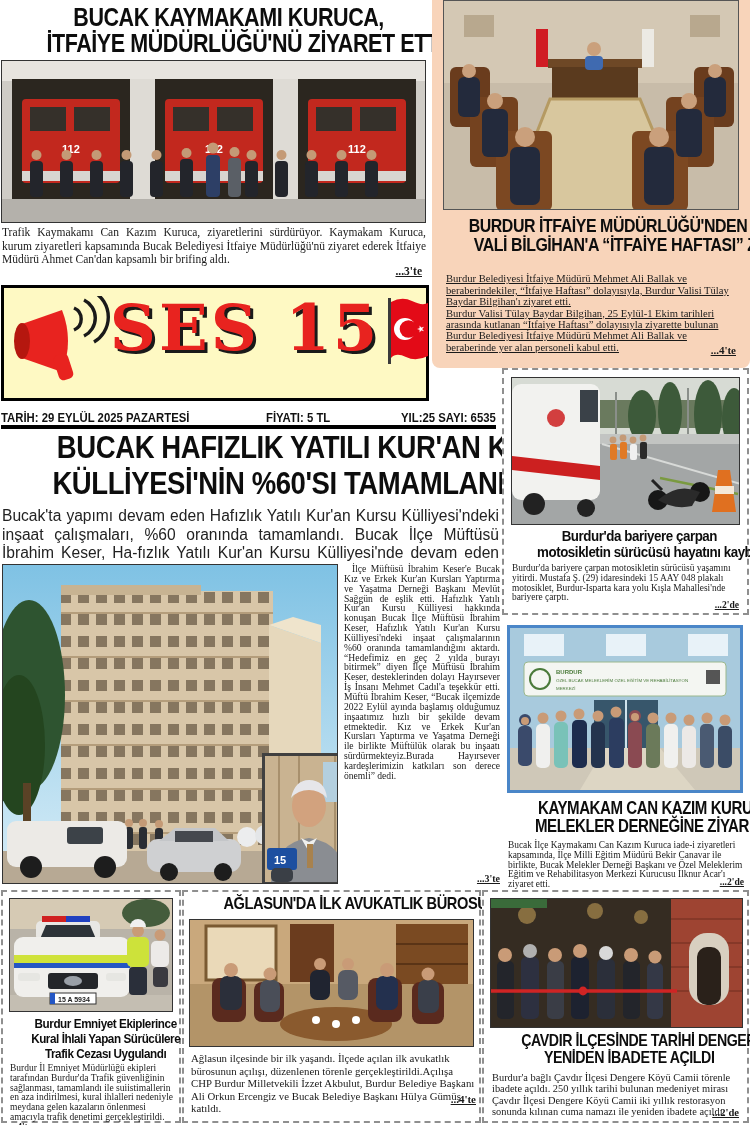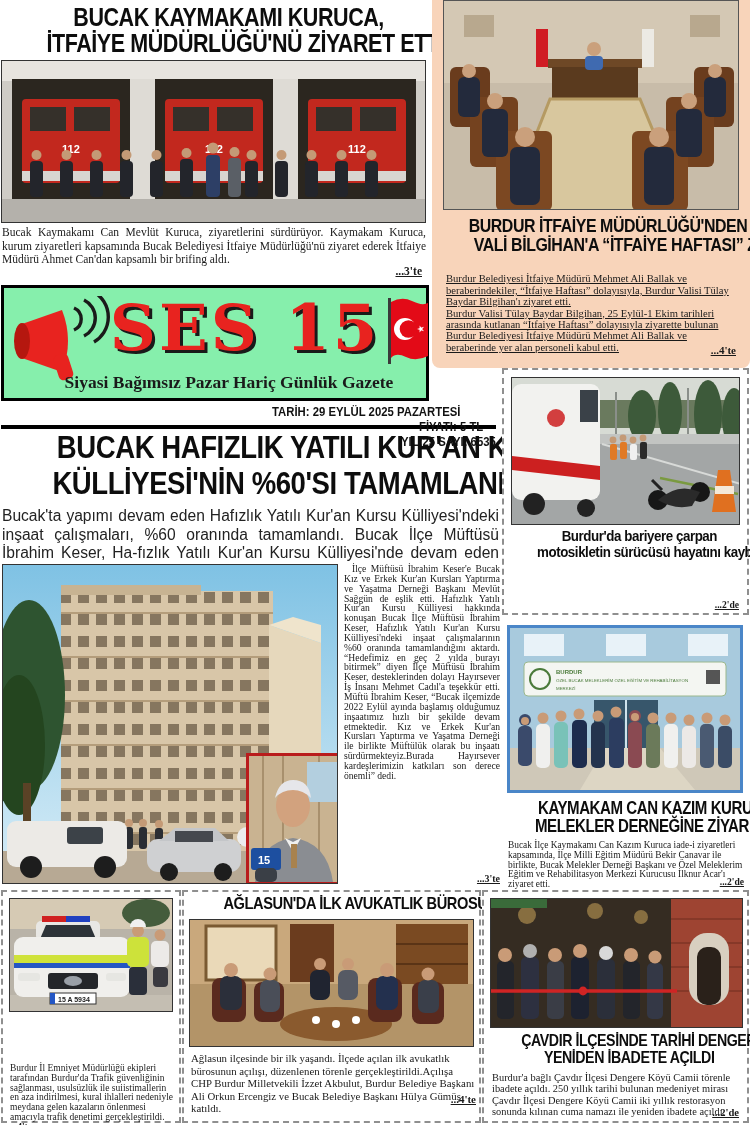--- a/index.html
+++ b/index.html
@@ -6,26 +6,26 @@
   #page{position:relative;width:750px;height:1125px;background:#fff;margin:0 auto;overflow:hidden;
         font-family:"Liberation Serif",serif;color:#111;}
   .abs{position:absolute;}
   .hl{font-family:"Liberation Sans",sans-serif;font-weight:700;color:#0d0d0d;text-align:center;line-height:1.04;margin-left:14px;}
   .hl .ln{display:inline-block;transform:scaleX(.86);transform-origin:50% 50%;white-space:nowrap;letter-spacing:-.5px;}
   .serif-body{font-family:"Liberation Serif",serif;text-align:justify;color:#1a1a1a;}
   .jump{position:absolute;right:4px;bottom:0;font-weight:700;text-decoration:underline;font-family:"Liberation Serif",serif;margin-left:48px;}
   .dashbox{border:2px dashed #8f8f8f;background:#fff;box-sizing:border-box;}
   .photoframe{border:1px solid #333;box-sizing:border-box;overflow:hidden;background:#fdba74;}
   svg{display:block;}
-  #masthead{border:3px solid #000;box-sizing:border-box;background:#86efac;}
+  #masthead{border:3px solid #000;box-sizing:border-box;background:#fef9c3;}
   #ses-title{font-family:"DejaVu Serif",serif;font-weight:700;font-style:normal;
              color:#e8231f;text-shadow:3px 3px 0 #1a1a1a;letter-spacing:3px;}
   #tagline{font-family:"Liberation Serif",serif;font-weight:700;color:#1a1a1a;}
   #datebar{display:flex;justify-content:space-between;align-items:flex-end;
-           border-bottom:4px solid #000;font-family:"Liberation Sans",sans-serif;font-weight:700;flex-direction:column;}
+           border-bottom:4px solid #000;font-family:"Liberation Sans",sans-serif;font-weight:700;}
   #datebar span{display:inline-block;transform:scaleX(.84);transform-origin:0 50%;white-space:nowrap;}
   #datebar .right{transform-origin:100% 50%;}
   .prewrap{white-space:pre-line;text-decoration:underline;}
 </style>
 </head>
 <body>
 
 <div id="page">
 
   <div class="abs hl" style="left:0;top:4px;width:430px;font-size:25px;">
@@ -97,21 +97,21 @@
           <circle cx="279.5" cy="94" r="5"></circle>
             <circle cx="309.5" cy="94" r="5"></circle>
             <circle cx="339.5" cy="94" r="5"></circle>
           <circle cx="369.5" cy="94" r="5"></circle>
         </g>
       </g>
     </svg>
   </div>
 
   <div class="abs serif-body" style="left:2px;top:226px;width:424px;height:52px;font-size:11.5px;line-height:13.5px;">
-    <span>Bucak Kaymakamı Can Mevlüt Kuruca, ziyaretlerini sürdürüyor. Kaymakam Kuruca, kurum ziyaretleri kapsamında Bucak Belediyesi İtfaiye Müdürlüğü'nü ziyaret ederek İtfaiye Müdürü Ahmet Can'dan kapsamlı bir brifing aldı.</span>
+    <span>Trafik Kaymakamı Can Kazım Kuruca, ziyaretlerini sürdürüyor. Kaymakam Kuruca, kurum ziyaretleri kapsamında Bucak Belediyesi İtfaiye Müdürlüğü'nü ziyaret ederek İtfaiye Müdürü Ahmet Can'dan kapsamlı bir brifing aldı.</span>
     <span class="jump" style="font-size:11.5px;">...3'te</span>
   </div>
 
   <div class="abs" style="left:432px;top:0;width:318px;height:368px;background:#f8d4ba;border-radius:0 0 8px 8px;">
     <div class="abs photoframe" style="left:11px;top:0;width:296px;height:210px;border:1px solid #555;">
       <svg width="296" height="210" viewBox="0 0 296 210">
         <rect width="296" height="210" fill="#c8bca9"></rect>
         <rect width="296" height="82" fill="#d4c8b4"></rect>
         <rect x="20" y="14" width="30" height="22" fill="#b8a88e"></rect>
           <rect x="246" y="14" width="30" height="22" fill="#b8a88e"></rect>
@@ -162,21 +162,20 @@
       <path d="M12,28 Q4,44 12,62 L52,76 Q64,45 52,14 Z" fill="#e8231f"></path>
       <ellipse cx="12" cy="45" rx="8" ry="18" fill="#b5170f"></ellipse>
       <rect x="46" y="58" width="15" height="26" rx="5" fill="#e8231f" transform="rotate(-18 53 71)"></rect>
       <g stroke="#1a1a1a" stroke-width="3.4" fill="none">
         <path d="M64,34 a12,12 0 0 0 0,-22"></path>
         <path d="M74,40 a20,20 0 0 0 0,-36"></path>
         <path d="M84,46 a29,29 0 0 0 0,-50"></path>
       </g>
     </svg>
     <div id="ses-title" class="abs" style="left:96px;top:2px;width:290px;text-align:center;font-size:64px;">SES 15</div>
-    <div id="tagline" class="abs" style="left:60px;top:84px;width:330px;text-align:center;font-size:17.5px;">Siyasi Bağımsız Pazar Hariç Günlük Gazete</div>
     <svg class="abs" style="left:384px;top:10px;" width="40" height="66" viewBox="0 0 40 66">
       <rect x="0" y="0" width="3" height="66" fill="#3a3a3a"></rect>
       <path d="M3,4 Q14,-2 24,3 T40,5 L40,58 Q28,64 18,59 T3,60 Z" fill="#e30a17"></path>
       <circle cx="17" cy="31" r="11" fill="#fff"></circle>
       <circle cx="20.5" cy="31" r="8.8" fill="#e30a17"></circle>
       <path d="M29,31 l7,2.3 -4.4,-5.9 0,7.2 4.4,-5.9 Z" fill="#fff"></path>
     </svg>
   </div>
 
   <div id="datebar" class="abs" style="left:1px;top:404px;width:495px;height:21px;font-size:13.5px;">
@@ -242,21 +241,21 @@
       </g>
       <g>
         <rect x="144" y="274" width="94" height="33" rx="11" fill="#cfd0d2"></rect>
         <path d="M156,276 L172,263 L212,263 L226,276 Z" fill="#c4c6c9"></path>
         <rect x="172" y="266" width="38" height="11" fill="#45484e"></rect>
         <circle cx="166" cy="307" r="9" fill="#1d1d1d"></circle>
           <circle cx="220" cy="307" r="9" fill="#1d1d1d"></circle>
       </g>
     </svg>
 
-    <div class="abs" style="left:243px;top:188px;width:95px;height:132px;border:3px solid #b91c1c;box-sizing:border-box;background:#c9b391;">
+    <div class="abs" style="left:259px;top:188px;width:95px;height:132px;border:3px solid #404040;box-sizing:border-box;background:#c9b391;">
       <svg width="89" height="126" viewBox="0 0 89 126">
         <rect width="89" height="126" fill="#c9b391"></rect>
         <g stroke="#a8906d" stroke-width="2">
             <line x1="14" y1="0" x2="14" y2="126"></line>
             <line x1="34" y1="0" x2="34" y2="126"></line>
             <line x1="70" y1="0" x2="70" y2="126"></line>
           </g>
         <rect x="58" y="6" width="31" height="40" fill="#b3cfdf"></rect>
         <path d="M6,126 Q10,86 44,82 Q78,86 84,126 Z" fill="#8a8d92"></path>
         <path d="M36,82 L44,96 L52,82 L44,86 Z" fill="#f0f0ee"></path>
@@ -324,20 +323,21 @@
             <path d="M206,92 L218,92 L224,134 L200,134 Z" fill="#e07020"></path>
             <rect x="203" y="108" width="19" height="8" fill="#f4e8d8"></rect>
           </g>
       </svg>
     </div>
     <div class="abs hl" style="left:0;top:158px;width:243px;font-size:15.5px;">
       <span class="ln">Burdur'da bariyere çarpan</span><br>
       <span class="ln">motosikletin sürücüsü hayatını kaybetti</span>
     </div>
     <div class="abs serif-body" style="left:8px;top:194px;width:227px;height:46px;font-size:9.4px;line-height:9.8px;text-align:left;">
+      <span>Burdur'da bariyere çarpan motosikletin sürücüsü yaşamını yitirdi. Mustafa Ş. (29) idaresindeki 15 AAY 048 plakalı motosiklet, Burdur-Isparta kara yolu Kışla Mahallesi'nde bariyere çarptı.</span>
       <span class="jump" style="font-size:9.6px;right:0;">...2'de</span>
     </div>
   </div>
 
   <div class="abs" style="left:502px;top:617px;width:247px;height:271px;">
     <div class="abs" style="left:5px;top:8px;width:236px;height:168px;border:3px solid #4a86c8;box-sizing:border-box;overflow:hidden;">
       <svg width="230" height="162" viewBox="0 0 230 162">
         <rect width="230" height="162" fill="#a8cadd"></rect>
         <rect x="14" y="6" width="40" height="22" fill="#e8f2f8"></rect>
           <rect x="96" y="6" width="40" height="22" fill="#e8f2f8"></rect>
@@ -427,22 +427,27 @@
           <rect x="117" y="38" width="22" height="30" rx="5" fill="#cde23a"></rect>
           <rect x="119" y="68" width="18" height="28" rx="4" fill="#2a2f3a"></rect>
         </g>
         <g>
           <circle cx="150" cy="36" r="5.5" fill="#c99b77"></circle>
           <rect x="141" y="42" width="18" height="26" rx="5" fill="#eceae8"></rect>
           <rect x="143" y="68" width="15" height="20" rx="4" fill="#3a3a40"></rect>
         </g>
       </svg>
     </div>
+    <div class="abs hl" style="left:0;top:124px;width:178px;font-size:13.6px;line-height:1.12;">
+      <span class="ln">Burdur Emniyet Ekiplerince</span><br>
+      <span class="ln">Kural İhlali Yapan Sürücülere</span><br>
+      <span class="ln">Trafik Cezası Uygulandı</span>
+    </div>
     <div class="abs serif-body" style="left:7px;top:172px;width:166px;height:56px;font-size:9.5px;line-height:9.8px;text-align:left;">
-      <span>Burdur İl Emniyet Müdürlüğü ekipleri tarafından Burdur'da Trafik güvenliğinin sağlanması, usulsüzlük ile suiistimallerin en aza indirilmesi, kural ihlalleri nedeniyle meydana gelen kazaların önlenmesi amacıyla trafik denetimi gerçekleştirildi. </span><span style="font-weight:700;text-decoration:underline;">...4'te</span>
+      <span>Burdur İl Emniyet Müdürlüğü ekipleri tarafından Burdur'da Trafik güvenliğinin sağlanması, tamamlandı ile suiistimallerin en aza indirilmesi, kural ihlalleri nedeniyle meydana gelen kazaların önlenmesi amacıyla trafik denetimi gerçekleştirildi. </span><span style="font-weight:700;text-decoration:underline;">...4'te</span>
     </div>
   </div>
 
   <div class="abs dashbox" style="left:182px;top:890px;width:299px;height:233px;">
     <div class="abs hl" style="left:0;top:3px;width:295px;font-size:17px;">
       <span class="ln">AĞLASUN'DA İLK AVUKATLIK BÜROSU AÇILDI</span>
     </div>
     <div class="abs photoframe" style="left:5px;top:27px;width:285px;height:128px;">
       <svg width="285" height="128" viewBox="0 0 285 128">
         <rect width="285" height="128" fill="#c9a87c"></rect>

